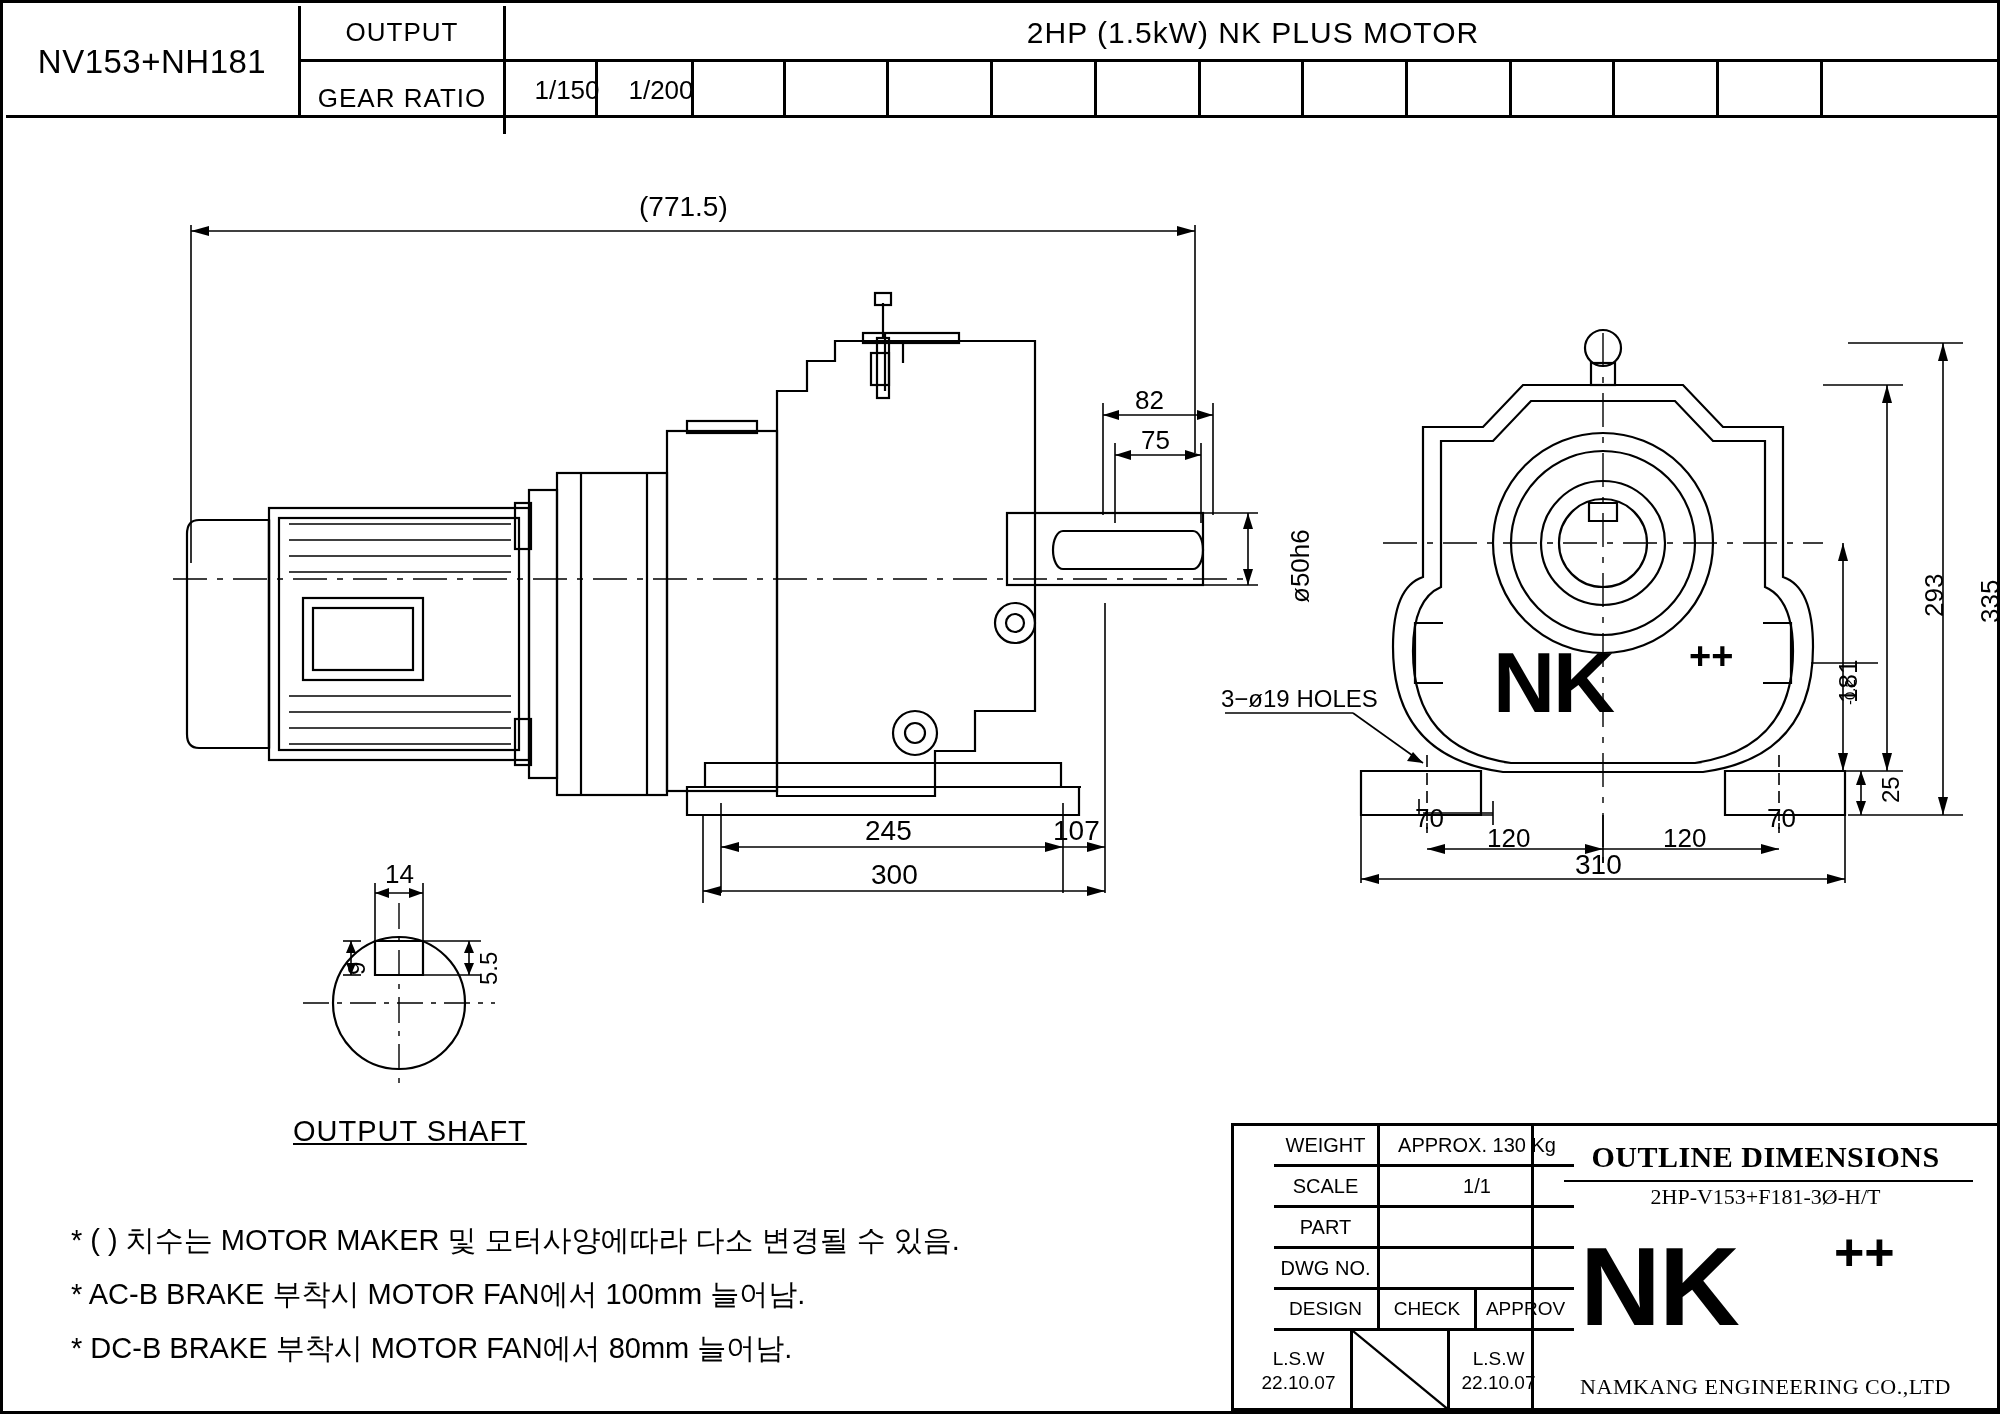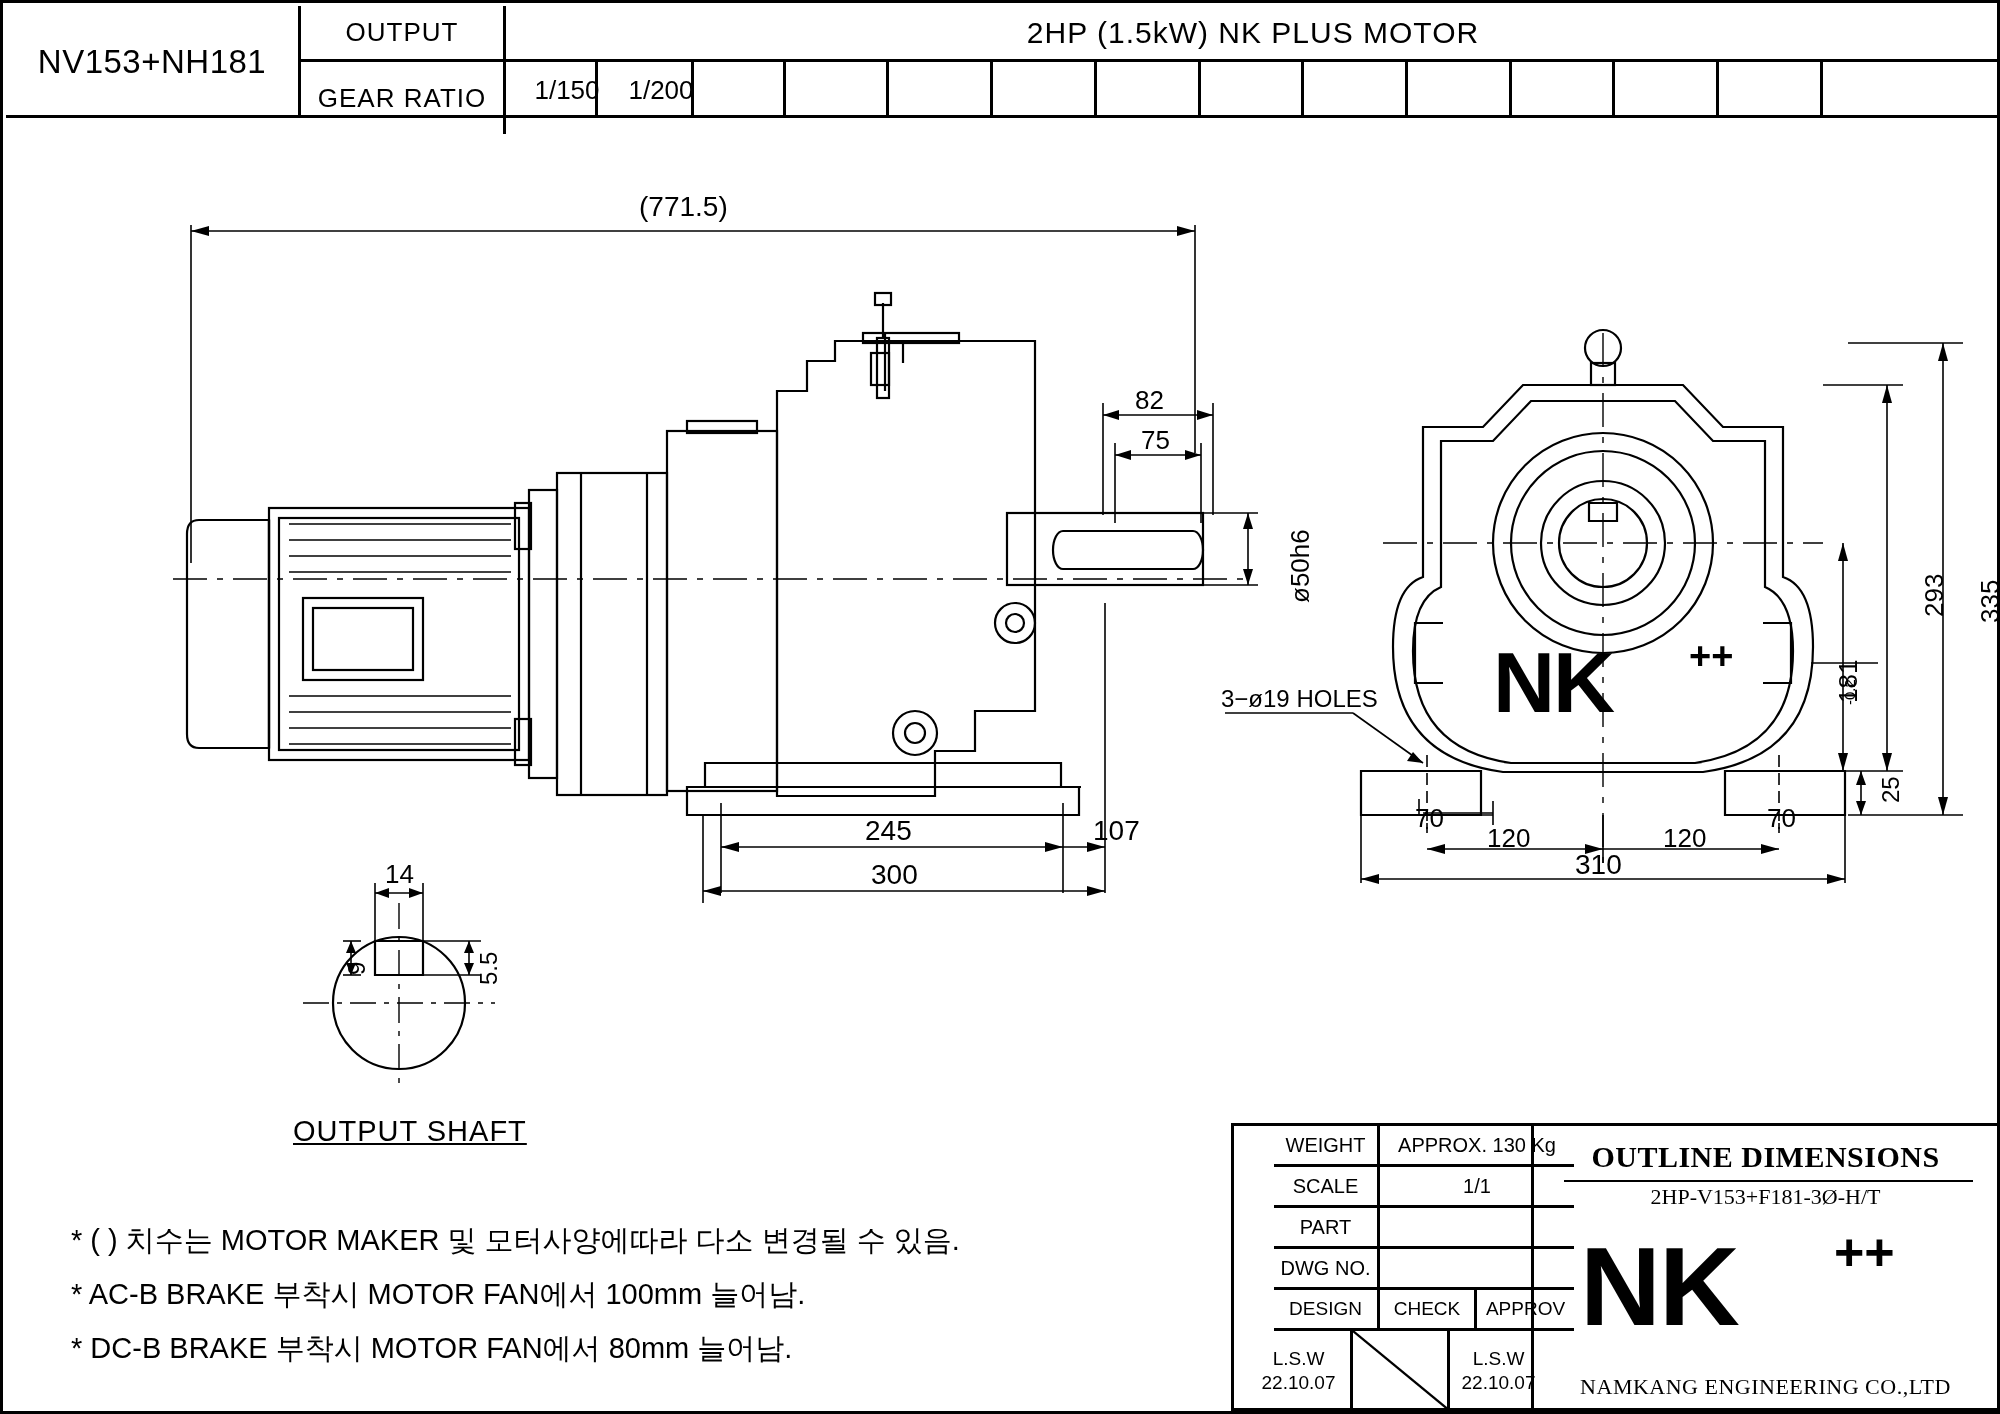--- a/index.html
+++ b/index.html
@@ -298,21 +298,21 @@
         <path d="M466,972 l-5,-12 l10,0 z" fill="#000" stroke="none"></path>
       </g>
     </g>
   </svg>
 
   <div class="t" style="left:636px;top:188px;font-size:28px;">(771.5)</div>
   <div class="t" style="left:1132px;top:382px;font-size:26px;">82</div>
   <div class="t" style="left:1138px;top:422px;font-size:26px;">75</div>
   <div class="tc" style="left:1282px;top:600px;transform:rotate(-90deg);font-size:26px;">ø50h6</div>
   <div class="t" style="left:862px;top:812px;font-size:28px;">245</div>
-  <div class="t" style="left:1090px;top:812px;font-size:28px;">107</div>
+  <div class="t" style="left:1050px;top:812px;font-size:28px;">107</div>
   <div class="t" style="left:868px;top:856px;font-size:28px;">300</div>
 
   <div class="t" style="left:1218px;top:682px;font-size:24px;">3−ø19 HOLES</div>
   <div class="nklogo" style="left:1490px;top:630px;font-size:86px;">NK</div>
   <div class="t" style="left:1686px;top:640px;font-size:38px;font-weight:bold;line-height:0.7;">++</div>
 
   <div class="tc" style="left:1972px;top:620px;transform:rotate(-90deg);font-size:26px;">335</div>
   <div class="tc" style="left:1916px;top:614px;transform:rotate(-90deg);font-size:26px;">293</div>
   <div class="tc" style="left:1830px;top:700px;transform:rotate(-90deg);font-size:26px;">181</div>
   <div class="tc" style="left:1838px;top:702px;transform:rotate(-90deg);font-size:15px;">-0.2</div>

